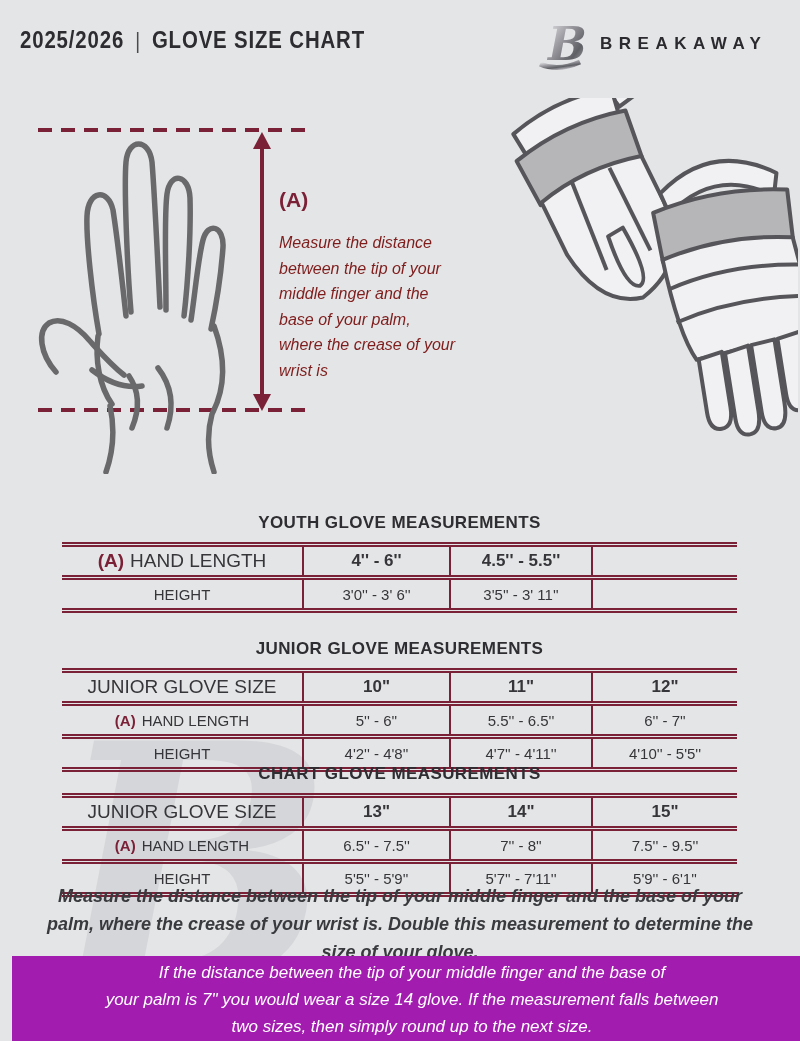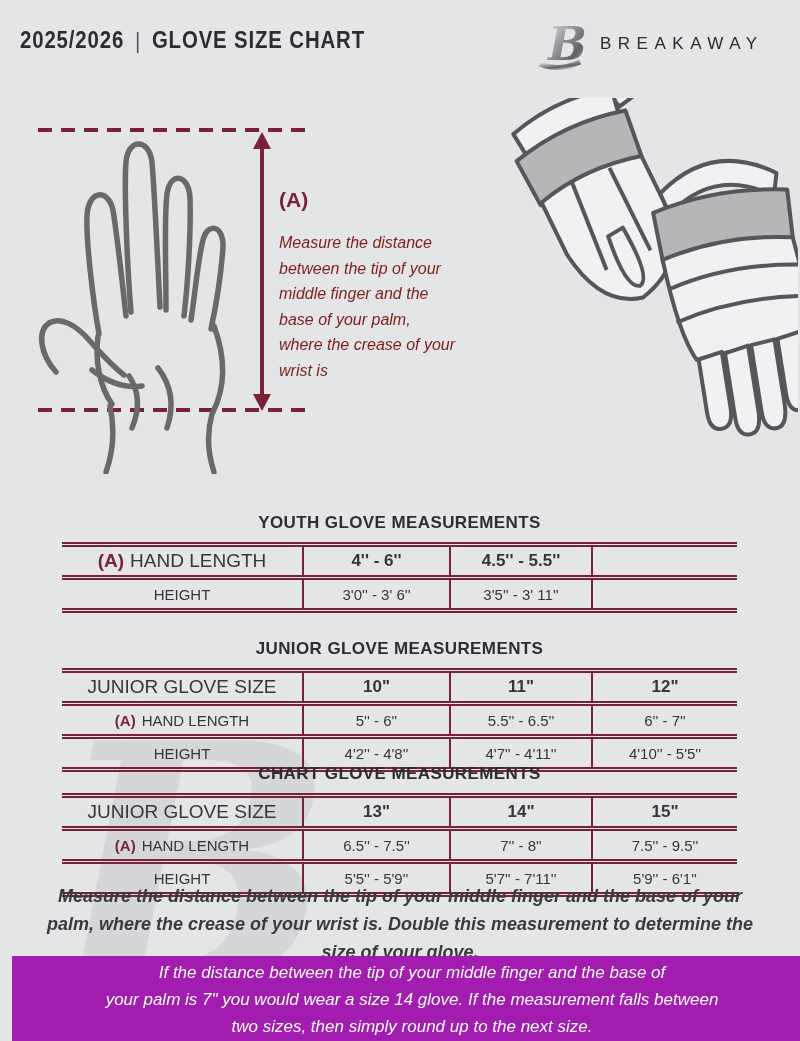--- a/index.html
+++ b/index.html
@@ -14,21 +14,21 @@
     position:absolute; left:20px; top:26px;
     font-weight:bold; font-size:24px; color:#2d2d31;
     letter-spacing:1px; white-space:nowrap;
     transform:scaleX(0.85); transform-origin:left center;
   }
   .page-title .sep { font-weight:normal; color:#4a4a50; padding:0 13px; font-size:22px; }
   .brand { position:absolute; left:538px; top:14px; width:250px; height:60px; }
   .brand-logo { position:absolute; left:0; top:2px; }
   .brand-name {
     position:absolute; left:62px; top:20px;
-    font-size:17px; font-weight:normal; letter-spacing:6.5px;
+    font-size:17px; font-weight:bold; letter-spacing:6.5px;
     color:#2b2b2f; white-space:nowrap;
   }
   
   .dash-line {
     position:absolute; left:38px; width:268px; height:4px;
     background:repeating-linear-gradient(90deg,#7b2137 0 14px,rgba(0,0,0,0) 14px 23px);
   }
   .dash-top { top:128px; }
   .dash-bottom { top:408px; }
   .arrow-line { position:absolute; left:260px; top:140px; width:4px; height:262px; background:#7b2137; }

